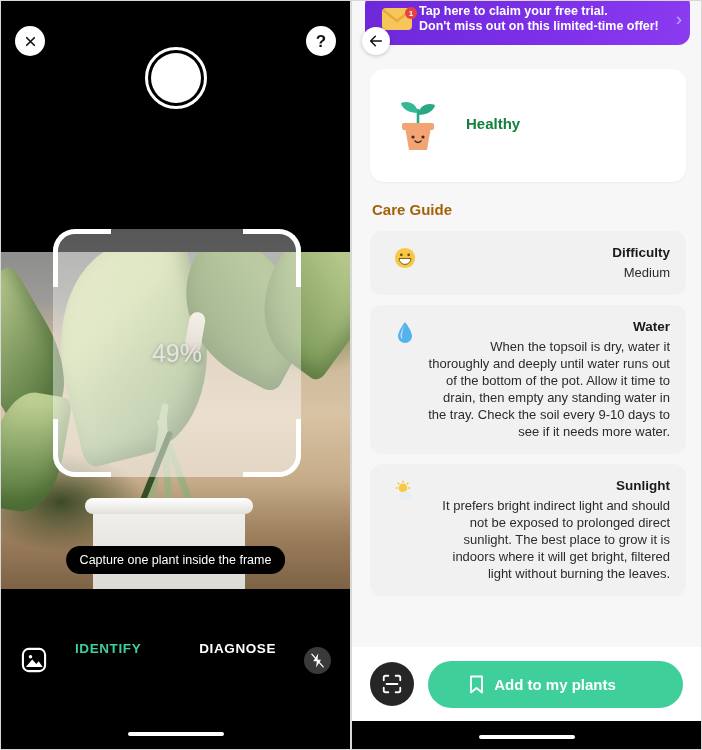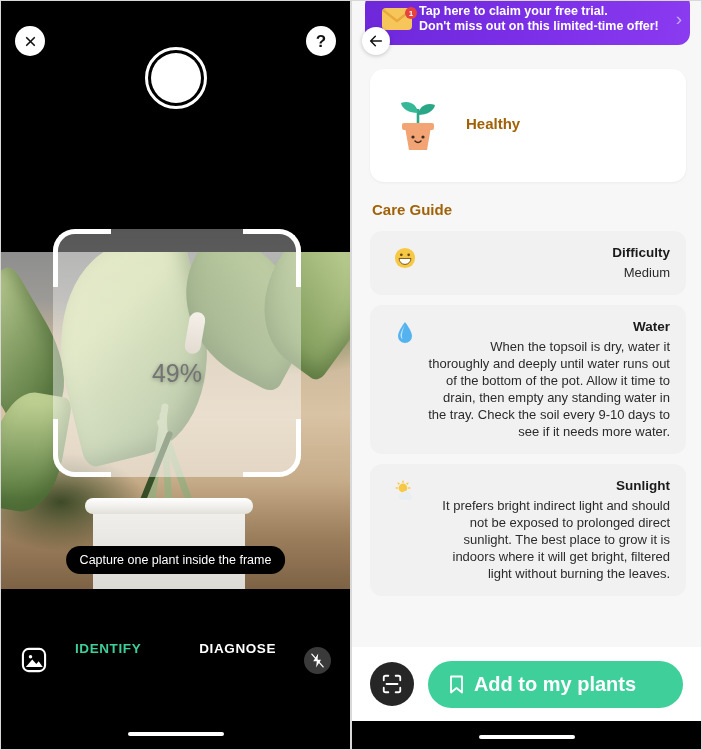--- a/index.html
+++ b/index.html
@@ -81,23 +81,22 @@
     background: linear-gradient(rgba(255,255,255,.34), rgba(255,255,255,.5));
     border-radius: 22px;
   }
   .corner { position: absolute; width: 58px; height: 58px; border: 5px solid #fff; }
   .corner.tl { left: 0; top: 0; border-right: 0; border-bottom: 0; border-radius: 22px 0 0 0; }
   .corner.tr { right: 0; top: 0; border-left: 0; border-bottom: 0; border-radius: 0 22px 0 0; }
   .corner.bl { left: 0; bottom: 0; border-right: 0; border-top: 0; border-radius: 0 0 0 22px; }
   .corner.br { right: 0; bottom: 0; border-left: 0; border-top: 0; border-radius: 0 0 22px 0; }
   .scan-pct {
     position: absolute; left: 0; right: 0; top: 110px; text-align: center;
-    color: #737373; font-size: 25px; font-weight: 400;
+    color: #e5e5e5; font-size: 25px; font-weight: 400;
     text-shadow: 0 1px 4px rgba(0,0,0,.35);
-    margin-top: 20px;
   }
 
   .round-btn {
     position: absolute; width: 30px; height: 30px; border-radius: 50%;
     background: #fff; display: flex; align-items: center; justify-content: center;
     color: #111; font-size: 16px; font-weight: 700; line-height: 1;
   }
   .btn-close { left: 14px; top: 25px; }
   .btn-help  { right: 14px; top: 25px; font-size: 17px; }
 
@@ -162,21 +161,21 @@
     background: #fff; display: flex; align-items: center; justify-content: center;
     box-shadow: 0 1px 4px rgba(0,0,0,.2);
   }
 
   .health-card {
     position: absolute; left: 18px; top: 68px; width: 316px; height: 113px;
     background: #fff; border-radius: 14px; display: flex; align-items: center;
     box-shadow: 0 1px 3px rgba(0,0,0,.05);
   }
   .plant-emoji { width: 96px; flex: 0 0 96px; display: flex; justify-content: center; }
-  .health-text .title { color: #a16207; font-size: 15px; font-weight: 700; margin-bottom: 5px; }
+  .health-text .title { color: #15803d; font-size: 15px; font-weight: 700; margin-bottom: 5px; }
   .health-text .sub { color: #2b2b2b; font-size: 13.5px; }
 
   .care-heading {
     position: absolute; left: 20px; top: 200px;
     font-size: 15px; font-weight: 700; color: #a16207;
   }
   .care-list { position: absolute; left: 18px; top: 230px; width: 316px; }
   .care-row {
     background: #f1f1f1; border-radius: 12px; display: flex;
     padding: 14px 16px 14px 12px; margin-bottom: 10px; text-align: right;
@@ -190,21 +189,21 @@
     position: absolute; left: 0; bottom: 28px; width: 100%; height: 74px;
     background: #fff; display: flex; align-items: center; padding: 0 18px;
   }
   .scan-circle {
     width: 44px; height: 44px; border-radius: 50%; background: #262626;
     display: flex; align-items: center; justify-content: center; flex: 0 0 44px;
   }
   .add-btn {
     flex: 1; margin-left: 14px; height: 47px; border-radius: 24px; background: #3ECF9B;
     display: flex; align-items: center; justify-content: center; gap: 10px;
-    color: #fff; font-size: 20px; font-weight: 700; border: 0;
+    color: #fff; font-size: 15px; font-weight: 700; border: 0;
   }
   .add-btn .lbl { padding-right: 26px; }
   .bottom-black {
     position: absolute; left: 0; bottom: 0; width: 100%; height: 28px; background: #000;
   }
   .home-bar-r {
     position: absolute; left: 50%; transform: translateX(-50%); bottom: 10px;
     width: 96px; height: 4px; border-radius: 3px; background: #fff;
   }
 </style>

